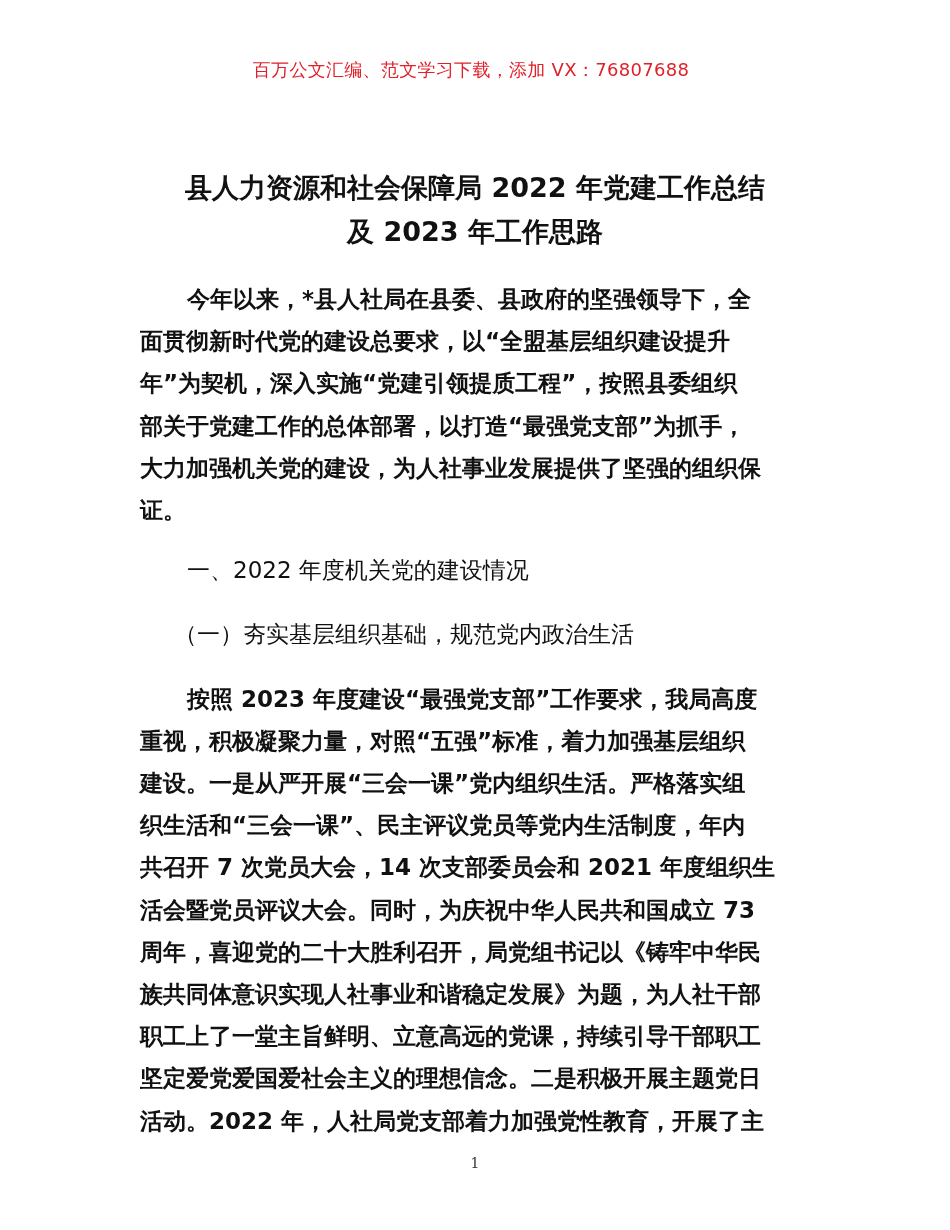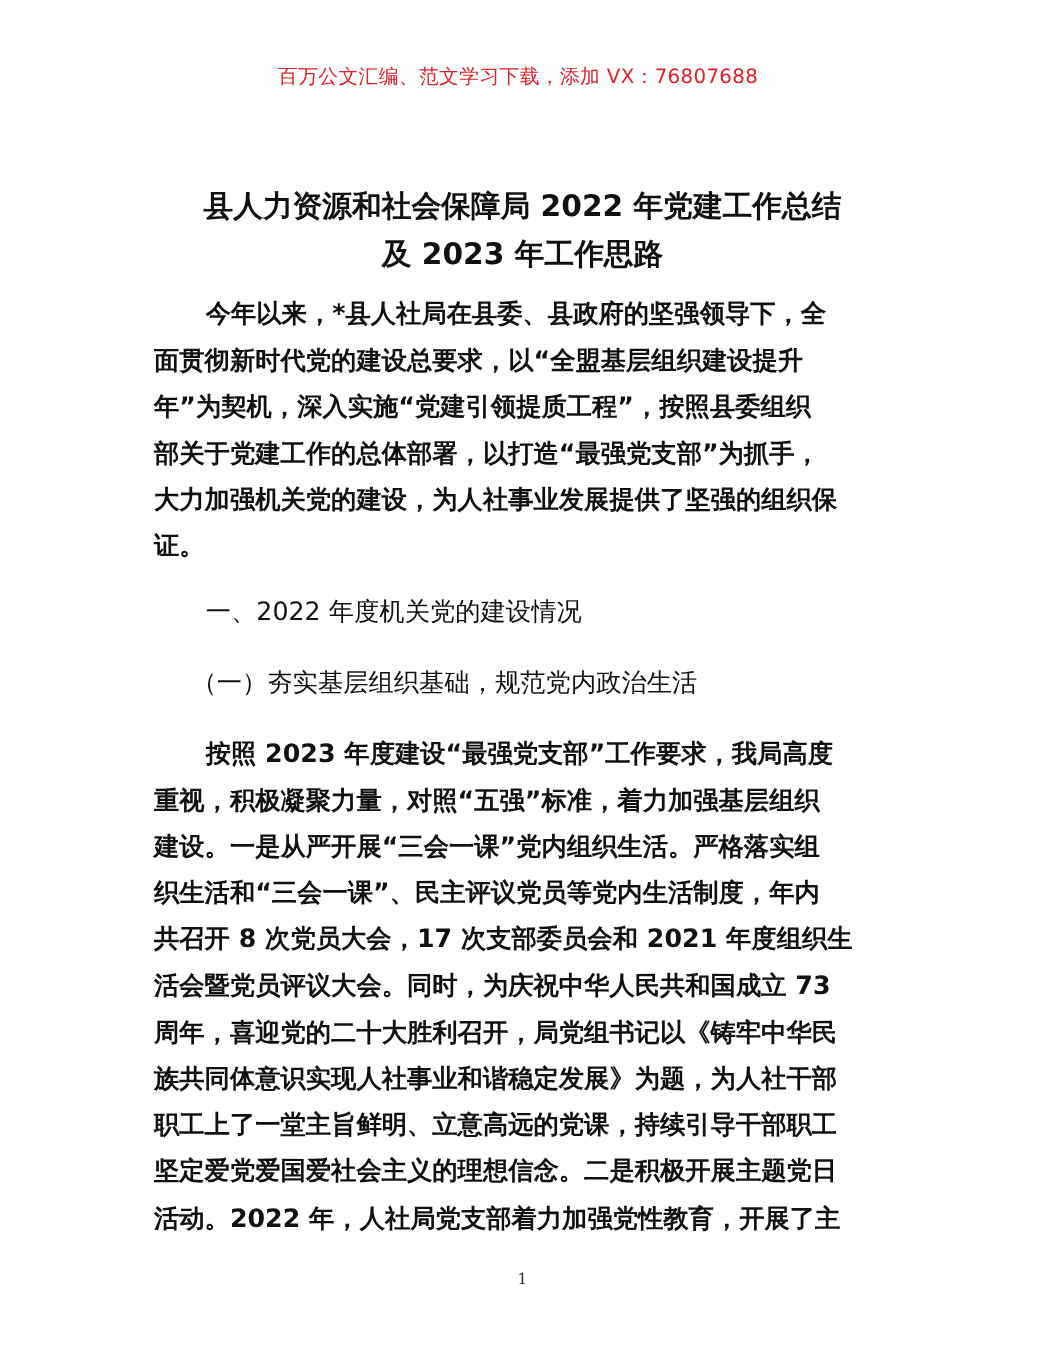--- a/index.html
+++ b/index.html
@@ -2,21 +2,21 @@
 <html><head>
 <meta charset="utf-8">
 <style>
   html, body { margin: 0; padding: 0; background: #ffffff; }
   body { width: 950px; height: 1230px; position: relative; overflow: hidden;
          font-family: "DejaVu Sans", "Liberation Sans", sans-serif; color: #111; }
   .watermark { position: absolute; top: 57px; left: 0; width: 942px; text-align: center;
                font-size: 18px; color: #e0202a; line-height: 26px; letter-spacing: 0.3px; }
   .title { position: absolute; top: 166px; left: 140px; width: 670px; text-align: center;
            font-size: 27px; line-height: 44px; color: #111; }
-  .body { position: absolute; top: 265px; left: 140px; width: 672px; font-size: 23px;
+  .body { position: absolute; top: 278px; left: 140px; width: 672px; font-size: 23px;
           line-height: 42.2px; color: #111; }
   .para { margin: 0; text-indent: 47px; text-align: justify; }
   .gap { height: 18px; }
   .heading { margin: 0; text-indent: 47px; }
   .subheading { margin: 4px; text-indent: 30px; }
   .page-num { position: absolute; top: 1155px; left: 0; width: 950px; text-align: center;
               font-family: "DejaVu Serif", "Liberation Serif", serif; font-size: 14px; color: #333; }
   .line { display: block; white-space: nowrap; font-weight: bold; }
 </style>
 </head>
@@ -41,21 +41,21 @@
   <div class="gap"></div>
   <div class="heading">一、2022 年度机关党的建设情况</div>
   <div class="gap"></div>
   <div class="subheading">（一）夯实基层组织基础，规范党内政治生活</div>
   <div class="gap"></div>
   <div class="para">
     <span class="line">按照 2023 年度建设“最强党支部”工作要求，我局高度</span>
     <span class="line" style="text-indent:0">重视，积极凝聚力量，对照“五强”标准，着力加强基层组织</span>
     <span class="line" style="text-indent:0">建设。一是从严开展“三会一课”党内组织生活。严格落实组</span>
     <span class="line" style="text-indent:0">织生活和“三会一课”、民主评议党员等党内生活制度，年内</span>
-    <span class="line" style="text-indent:0">共召开 8 次党员大会，17 次支部委员会和 2021 年度组织生</span>
+    <span class="line" style="text-indent:0">共召开 7 次党员大会，14 次支部委员会和 2021 年度组织生</span>
     <span class="line" style="text-indent:0">活会暨党员评议大会。同时，为庆祝中华人民共和国成立 73</span>
     <span class="line" style="text-indent:0">周年，喜迎党的二十大胜利召开，局党组书记以《铸牢中华民</span>
     <span class="line" style="text-indent:0">族共同体意识实现人社事业和谐稳定发展》为题，为人社干部</span>
     <span class="line" style="text-indent:0">职工上了一堂主旨鲜明、立意高远的党课，持续引导干部职工</span>
     <span class="line" style="text-indent:0">坚定爱党爱国爱社会主义的理想信念。二是积极开展主题党日</span>
     <span class="line" style="text-indent:0">活动。2022 年，人社局党支部着力加强党性教育，开展了主</span>
   </div>
 </div>
 
 <div class="page-num">1</div>

